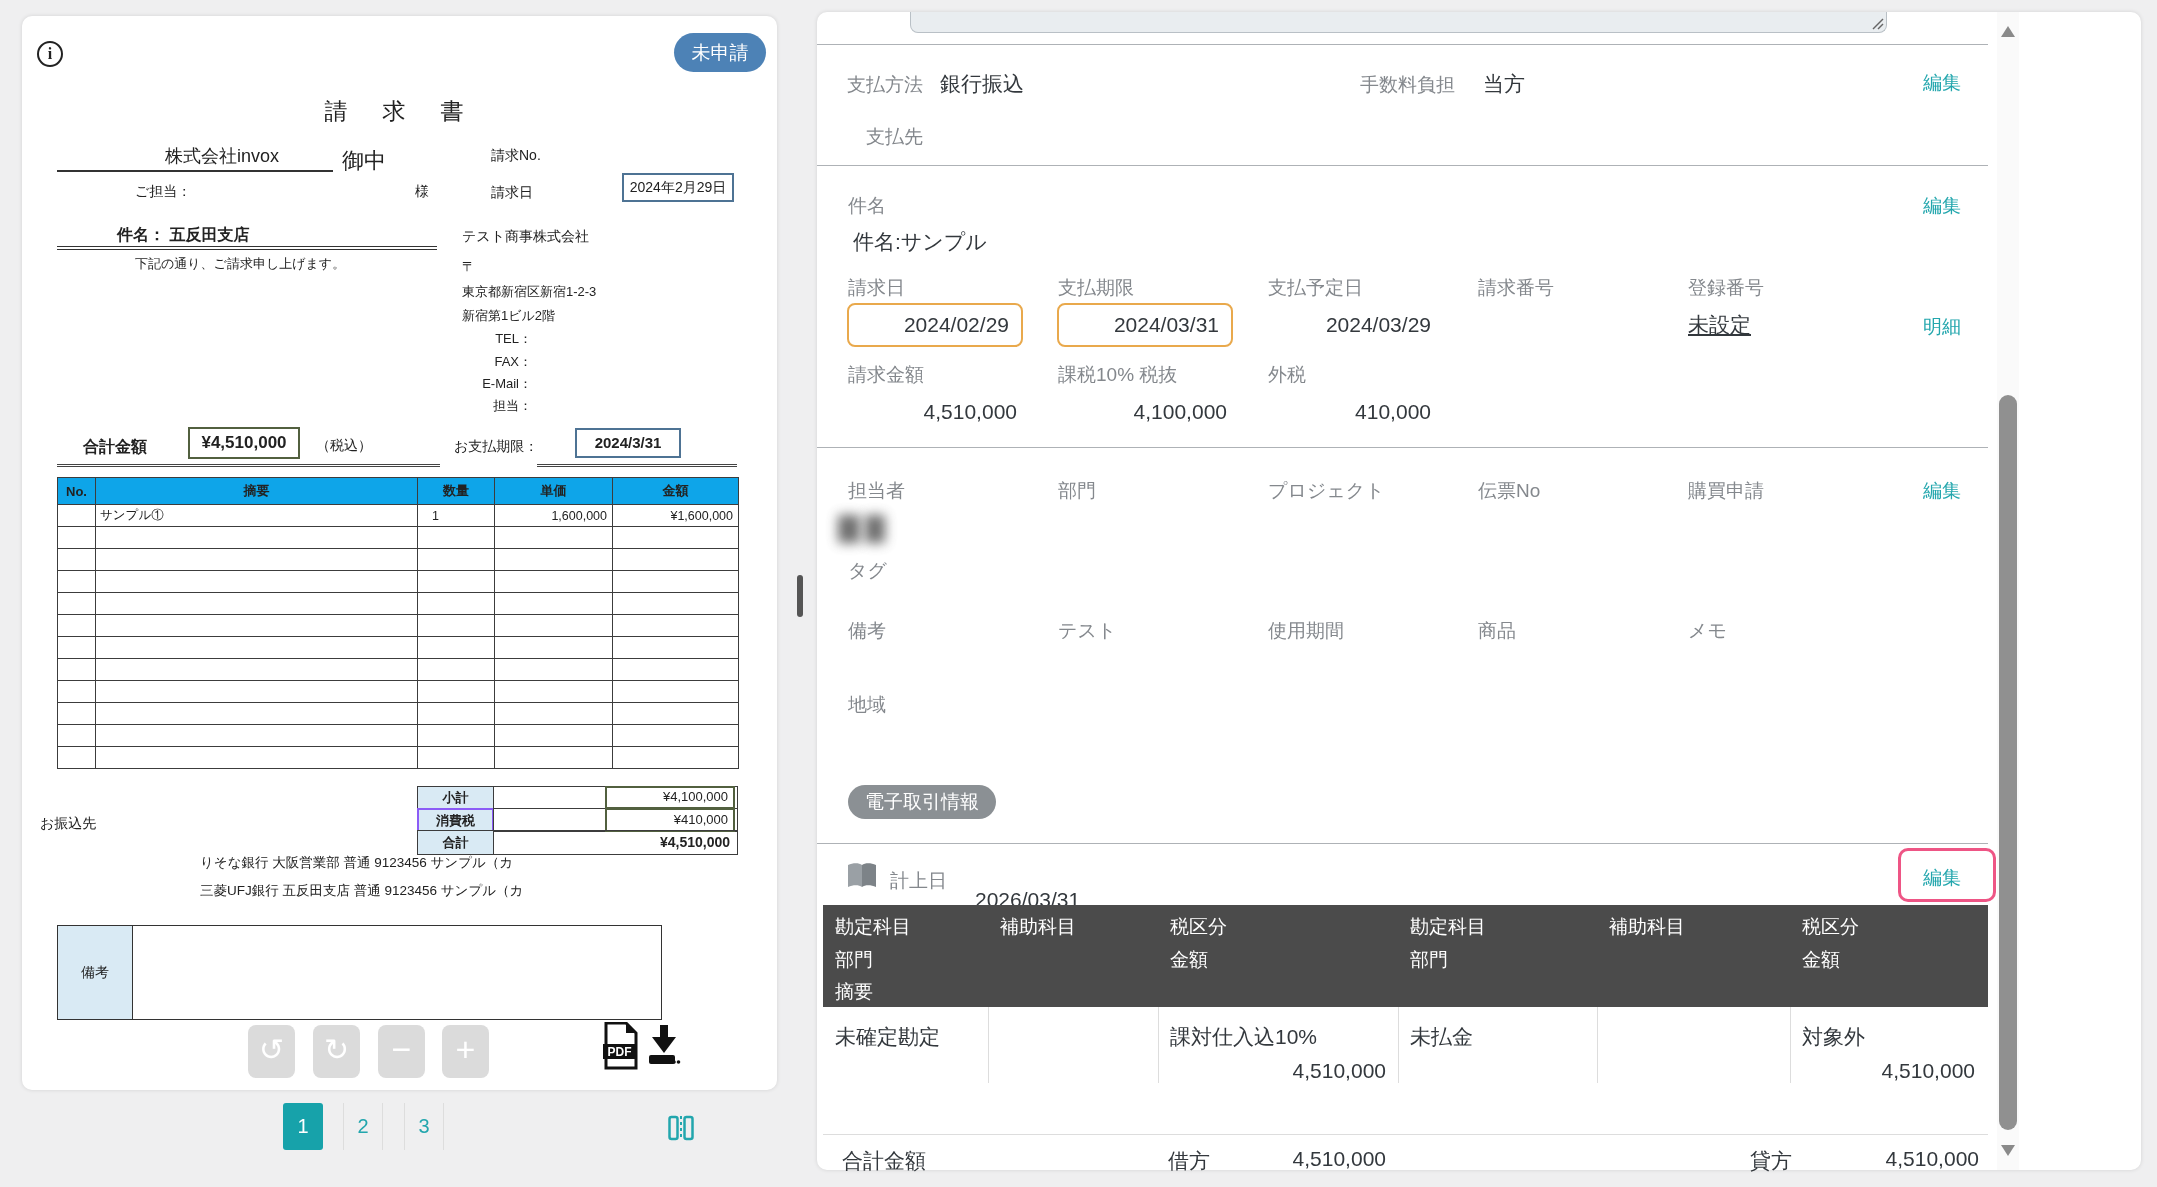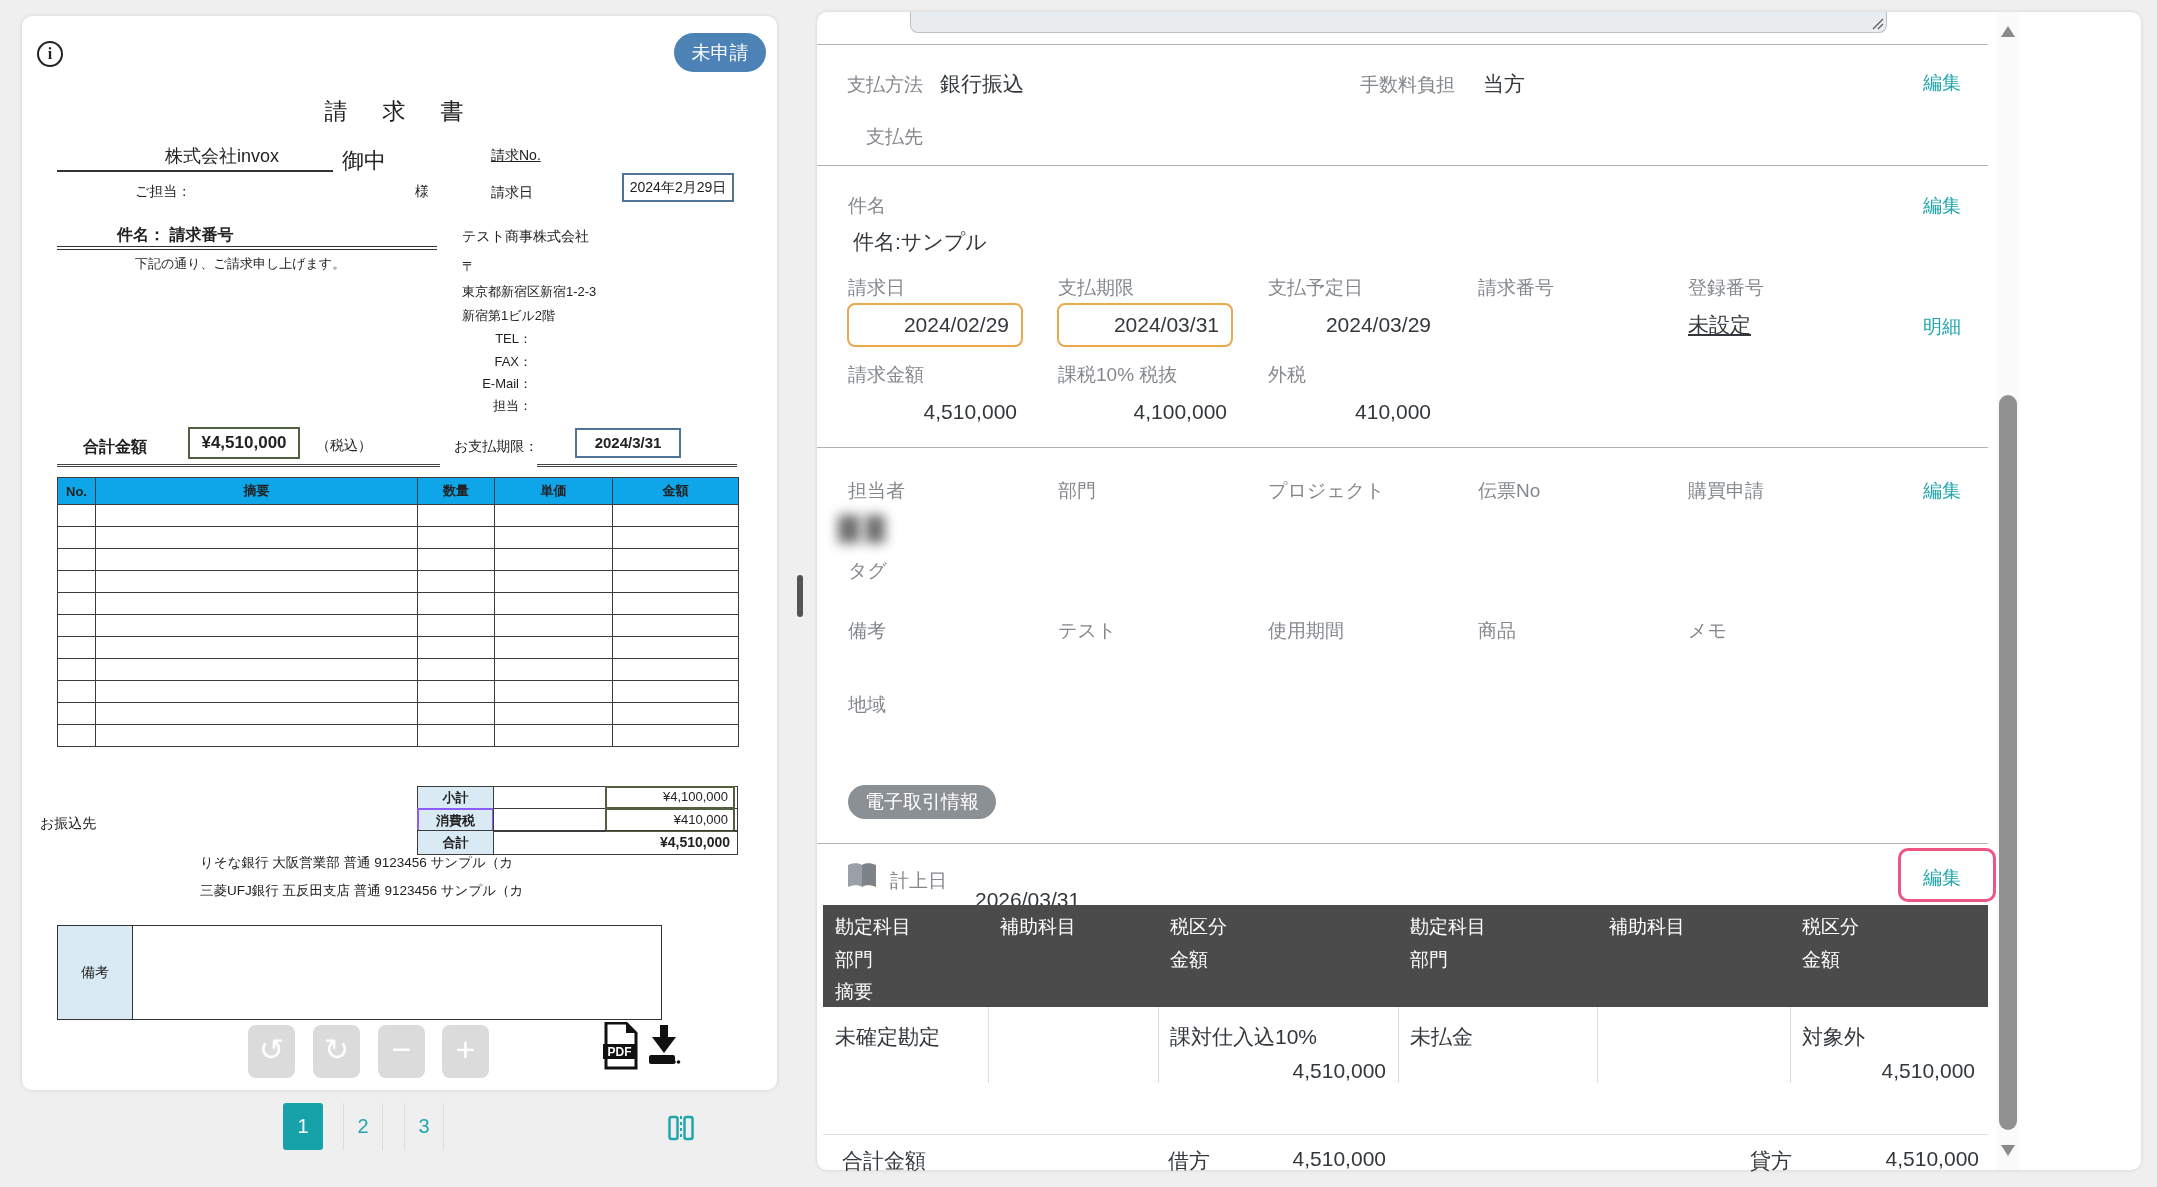--- a/index.html
+++ b/index.html
@@ -30,29 +30,29 @@
 
     <div class="abs" style="left:15px; top:25px; width:26px; height:26px; border:2.5px solid #222; border-radius:50%; text-align:center; font-size:16px; font-weight:bold; line-height:21px; color:#222; font-family:'Liberation Serif',serif;">i</div>
 
     <div class="abs" style="left:652px; top:17px; width:92px; height:39px; background:#4d82b6; border-radius:20px; color:#fff; font-size:19px; text-align:center; line-height:39px;">未申請</div>
 
     <div class="doc">
       <div class="abs" style="left:35px; top:80px; width:680px; text-align:center; font-size:23px; letter-spacing:6px; color:#222;">請　求　書</div>
 
       <div class="abs" style="left:143px; top:128px; font-size:18px;">株式会社invox</div>
       <div class="abs" style="left:320px; top:130px; font-size:22px;">御中</div>
-      <div class="abs" style="left:469px; top:131px; font-size:14px;text-decoration:underline;">請求No.</div>
+      <div class="abs" style="left:469px; top:131px; font-size:14px;">請求No.</div>
       <div class="abs" style="left:35px; top:154px; width:276px; height:2px; background:#333;"></div>
 
       <div class="abs" style="left:113px; top:167px; font-size:14px;">ご担当：</div>
       <div class="abs" style="left:393px; top:167px; font-size:14px;">様</div>
       <div class="abs" style="left:469px; top:168px; font-size:14px;">請求日</div>
       <div class="abs" style="left:600px; top:157px; width:112px; height:29px; border:2px solid #4e7394; text-align:center; line-height:25px; font-size:14px;">2024年2月29日</div>
 
-      <div class="abs" style="left:95px; top:209px; font-size:16px; font-weight:bold;">件名： 請求番号</div>
+      <div class="abs" style="left:95px; top:209px; font-size:16px; font-weight:bold;">件名： 五反田支店</div>
       <div class="abs" style="left:35px; top:230px; width:380px; height:4px; border-top:1px solid #333; border-bottom:1px solid #333;"></div>
       <div class="abs" style="left:113px; top:239px; font-size:13px;">下記の通り、ご請求申し上げます。</div>
 
       <div class="abs" style="left:440px; top:212px; font-size:14px;">テスト商事株式会社</div>
       <div class="abs" style="left:440px; top:242px; font-size:13px;">〒</div>
       <div class="abs" style="left:440px; top:267px; font-size:13px;">東京都新宿区新宿1-2-3</div>
       <div class="abs" style="left:440px; top:291px; font-size:13px;">新宿第1ビル2階</div>
       <div class="abs" style="left:440px; top:314px; width:70px; text-align:right; font-size:13px;">TEL：</div>
       <div class="abs" style="left:440px; top:337px; width:70px; text-align:right; font-size:13px;">FAX：</div>
       <div class="abs" style="left:440px; top:359px; width:70px; text-align:right; font-size:13px;">E-Mail：</div>
@@ -76,20 +76,27 @@
           </colgroup>
         <tbody>
             <tr style="height:27px; background:#0ea5e9;">
           <th style="font-size:13px;">No.</th>
           <th style="font-size:13px;">摘要</th>
           <th style="font-size:13px;">数量</th>
           <th style="font-size:13px;">単価</th>
           <th style="font-size:13px;">金額</th>
         </tr>
         <tr style="height:22px;">
+          <td></td>
+          <td style="padding-left:4px; font-size:12.5px;">サンプル①</td>
+          <td style="padding-left:14px; font-size:12.5px;">1</td>
+          <td style="text-align:right; padding-right:5px; font-size:12.5px;">1,600,000</td>
+          <td style="text-align:right; padding-right:5px; font-size:12.5px;">¥1,600,000</td>
+        </tr>
+        <tr style="height:22px;">
               <td></td>
               <td></td>
               <td></td>
               <td></td>
               <td></td>
             </tr>
         <tr style="height:22px;">
               <td></td>
               <td></td>
               <td></td>

